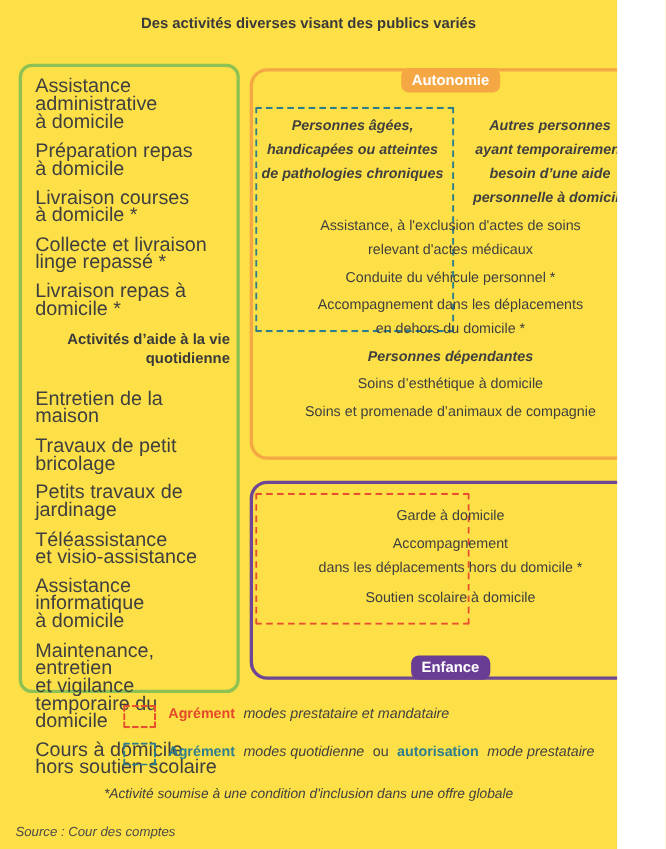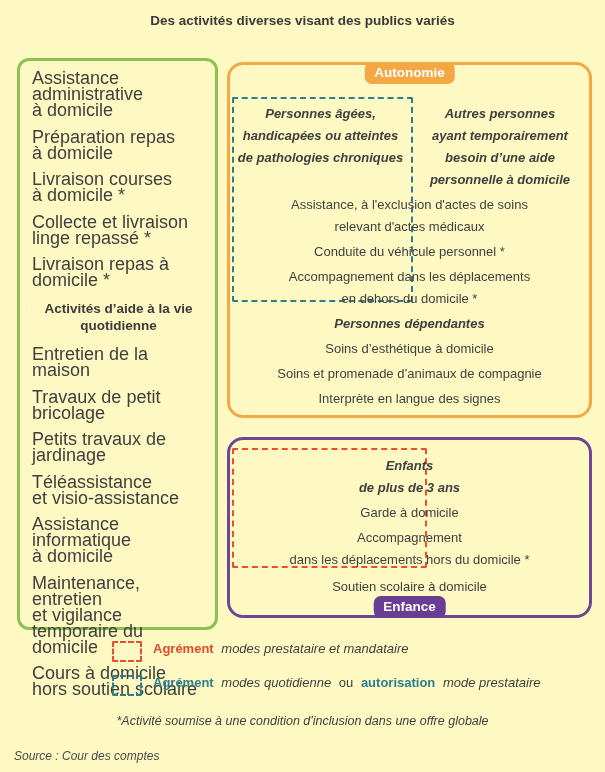--- a/index.html
+++ b/index.html
@@ -1,28 +1,28 @@
 <!DOCTYPE html>
 <html><head>
 <meta charset="utf-8">
 <style>
   html,body{margin:0;padding:0;background:#ffffff;}
-  .canvas{position:relative;width:605px;height:772px;background:#fef9c3;overflow:hidden;
+  .canvas{position:relative;width:561px;height:772px;background:#fde047;overflow:hidden;
           font-family:"Liberation Sans",sans-serif;color:#3f3f3f;}
 
   .title{position:absolute;top:13px;left:0;right:0;text-align:center;
          font-weight:bold;font-size:13.5px;color:#3a3a3a;}
 
   
   .green-box{position:absolute;left:17px;top:58px;width:201px;height:572px;
              box-sizing:border-box;border:3px solid #8dc153;border-radius:12px;
              padding:9px 6px 8px 12px;}
   .g-item{font-size:18px;line-height:16px;margin-bottom:10.5px;white-space:pre-line;}
-  .g-heading{font-weight:bold;font-size:13.5px;line-height:17px;text-align:center;
-             margin:12px 0 12px -4px;white-space:pre-line;color:#3a3a3a;}
+  .g-heading{font-weight:bold;font-size:13.5px;line-height:17px;text-align:right;
+             margin:12px 0 20px -4px;white-space:pre-line;color:#3a3a3a;}
 
   
   .orange-box{position:absolute;left:227px;top:62px;width:365px;height:356px;
               box-sizing:border-box;border:3px solid #f4a742;border-radius:16px;}
   .badge{position:absolute;left:50%;transform:translateX(-50%);
          color:#fff;font-weight:bold;font-size:13.5px;padding:3px 10px 4px;
          border-radius:7px;white-space:nowrap;}
   .autonomie-badge{top:-3px;background:#f4a742;}
   .enfance-badge{bottom:-3px;background:#6a3d94;}
   .obx-content{position:relative;height:100%;font-size:13px;}
@@ -111,31 +111,28 @@
 personnelle à domicile</div>
       </div>
       <div class="c-item">Assistance, à l'exclusion d'actes de soins
 relevant d'actes médicaux</div>
       <div class="c-item">Conduite du véhicule personnel *</div>
       <div class="c-item">Accompagnement dans les déplacements
 en dehors du domicile *</div>
       <div class="c-sub">Personnes dépendantes</div>
       <div class="c-item">Soins d’esthétique à domicile</div>
       <div class="c-item">Soins et promenade d’animaux de compagnie</div>
-      <div class="c-item">Interprète en langue des signes</div>
     </div>
   </div>
 
   <div class="purple-box">
     <div class="badge enfance-badge">Enfance</div>
     <div class="obx-content">
       <div class="red-rect"></div>
       <div class="hdr-row pbx-hdr">
-        <div class="hdr-cell hdr-right">Enfants
-de plus de 3 ans</div>
       </div>
       <div class="c-item">Garde à domicile</div>
       <div class="c-item">Accompagnement
 dans les déplacements hors du domicile *</div>
       <div class="c-item" style="margin-top:5px;">Soutien scolaire à domicile</div>
     </div>
   </div>
 
   <div class="legend">
     <div class="legend-row">

